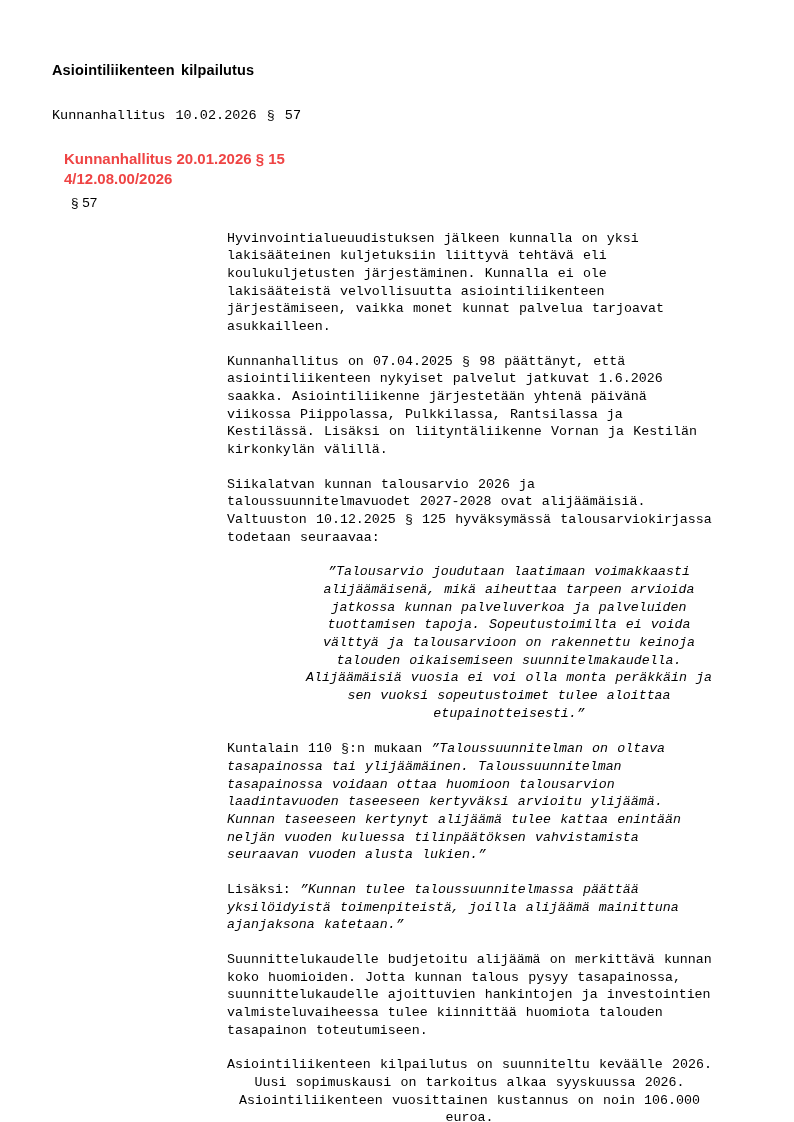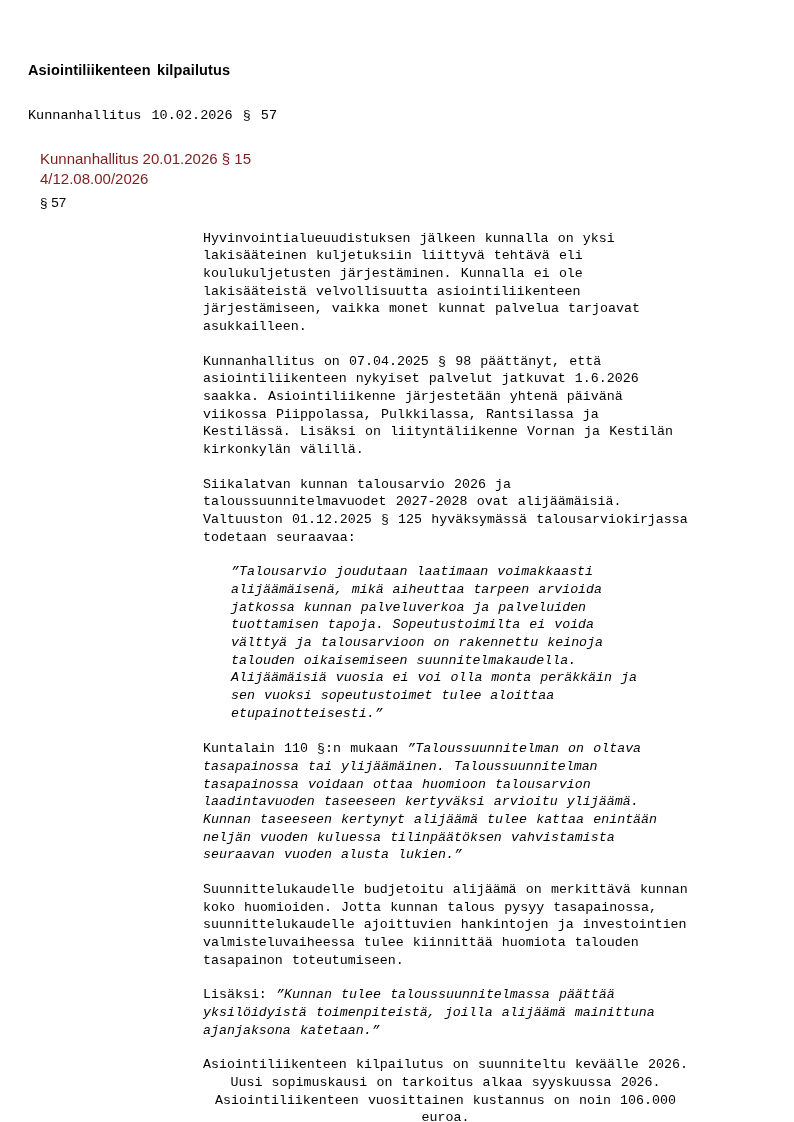--- a/index.html
+++ b/index.html
@@ -13,70 +13,71 @@
     font-family: "Liberation Sans", sans-serif;
     color: #000000;
     position: relative;
     overflow: hidden;
   }
   .page {
     position: relative;
     width: 794px;
     height: 1122px;
     box-sizing: border-box;
-    padding: 62px 64px 0 28px;
+    padding: 62px 64px 0 52px;
   }
   .doc-title {
     font-size: 14.5px;
     font-weight: bold;
     letter-spacing: 0.15px;
     margin: 0 0 30px 0;
     word-spacing: 2px;
   }
   .meta-line {
     font-size: 13.5px;
     margin: 0 0 26px 0;
     word-spacing: 2px;
     font-family: Liberation Mono, monospace;
   }
   .sub-block {
     margin-left: 12px;
-    color: #7f1d1d;
+    color: #ef4444;
     font-size: 15px;
     line-height: 1.32;
-    font-weight: 400;
+    font-weight: 700;
     margin-bottom: 6px;
   }
   .sub-block div { white-space: nowrap; }
   .section-mark {
-    margin-left: 12px;
+    margin-left: 19px;
     font-size: 13.5px;
     margin-bottom: 20px;
   }
   .body-col {
     margin-left: 175px;
     width: 485px;
     font-family: Liberation Mono, monospace;
   }
   .para {
     font-size: 13.3px;
     line-height: 1.33;
     margin: 0 0 17px 0;
     word-spacing: 1.2px;
     text-align: left;
   }
   .para:last-child { margin-bottom: 7px; text-align: center; }
   .quote-block {
     font-style: italic;
-    margin-left: 28px;
+    margin-left: 73px;
     width: 418px;
     font-size: 13.3px;
     line-height: 1.33;
     margin-bottom: 18px;
     word-spacing: 1px;
+    text-align: center;
   }
   .inline-italic { font-style: italic; margin-top: 36px; }
 </style>
 </head>
 <body>
 
 <div class="page">
 
   <h1 class="doc-title">Asiointiliikenteen  kilpailutus</h1>
 
@@ -86,25 +87,25 @@
     <div>Kunnanhallitus 20.01.2026 § 15</div>
     <div>4/12.08.00/2026</div>
   </div>
 
   <div class="section-mark">§ 57</div>
 
   <div class="body-col">
 
     <p class="para">Hyvinvointialueuudistuksen   jälkeen kunnalla  on yksi lakisääteinen kuljetuksiin  liittyvä  tehtävä  eli koulukuljetusten   järjestäminen. Kunnalla  ei ole lakisääteistä velvollisuutta  asiointiliikenteen järjestämiseen,  vaikka monet kunnat  palvelua  tarjoavat  asukkailleen.</p>
     <p class="para">Kunnanhallitus   on 07.04.2025 § 98 päättänyt,  että asiointiliikenteen nykyiset  palvelut jatkuvat  1.6.2026 saakka. Asiointiliikenne järjestetään  yhtenä  päivänä viikossa Piippolassa, Pulkkilassa, Rantsilassa  ja Kestilässä. Lisäksi on liityntäliikenne  Vornan ja Kestilän kirkonkylän  välillä.</p>
-    <p class="para">Siikalatvan kunnan  talousarvio  2026 ja taloussuunnitelmavuodet 2027-2028 ovat alijäämäisiä. Valtuuston  01.12.2025 § 125 hyväksymässä  talousarviokirjassa  todetaan seuraavaa:</p>
+    <p class="para">Siikalatvan kunnan  talousarvio  2026 ja taloussuunnitelmavuodet 2027-2028 ovat alijäämäisiä. Valtuuston  10.12.2025 § 125 hyväksymässä  talousarviokirjassa  todetaan seuraavaa:</p>
 
     <div class="quote-block">”Talousarvio joudutaan laatimaan voimakkaasti alijäämäisenä, mikä aiheuttaa tarpeen arvioida jatkossa kunnan palveluverkoa ja palveluiden tuottamisen tapoja. Sopeutustoimilta ei voida välttyä ja talousarvioon on rakennettu keinoja talouden oikaisemiseen suunnitelmakaudella. Alijäämäisiä vuosia ei voi olla monta peräkkäin ja sen vuoksi sopeutustoimet tulee aloittaa etupainotteisesti.”</div>
 
     <p class="para"><span>Kuntalain  110 §:n mukaan </span><span class="inline-italic">”Taloussuunnitelman on oltava tasapainossa tai ylijäämäinen. Taloussuunnitelman tasapainossa voidaan ottaa huomioon talousarvion laadintavuoden taseeseen kertyväksi arvioitu ylijäämä. Kunnan taseeseen kertynyt alijäämä tulee kattaa enintään neljän vuoden kuluessa tilinpäätöksen vahvistamista seuraavan vuoden alusta lukien.”</span></p>
 
+    <p class="para"><span>Lisäksi: </span><span class="inline-italic">”Kunnan tulee taloussuunnitelmassa päättää yksilöidyistä toimenpiteistä, joilla alijäämä mainittuna ajanjaksona katetaan.”</span></p>
+
     <p class="para">Suunnittelukaudelle   budjetoitu alijäämä on merkittävä kunnan  koko huomioiden.  Jotta kunnan  talous pysyy  tasapainossa, suunnittelukaudelle   ajoittuvien  hankintojen  ja investointien valmisteluvaiheessa  tulee kiinnittää huomiota talouden  tasapainon toteutumiseen.</p>
-
-    <p class="para"><span>Lisäksi: </span><span class="inline-italic">”Kunnan tulee taloussuunnitelmassa päättää yksilöidyistä toimenpiteistä, joilla alijäämä mainittuna ajanjaksona katetaan.”</span></p>
     <p class="para">Asiointiliikenteen kilpailutus  on suunniteltu  keväälle 2026. Uusi sopimuskausi  on tarkoitus  alkaa syyskuussa  2026. Asiointiliikenteen vuosittainen  kustannus  on noin 106.000 euroa.</p>
 
   </div>
 </div>
 
 </body></html>

